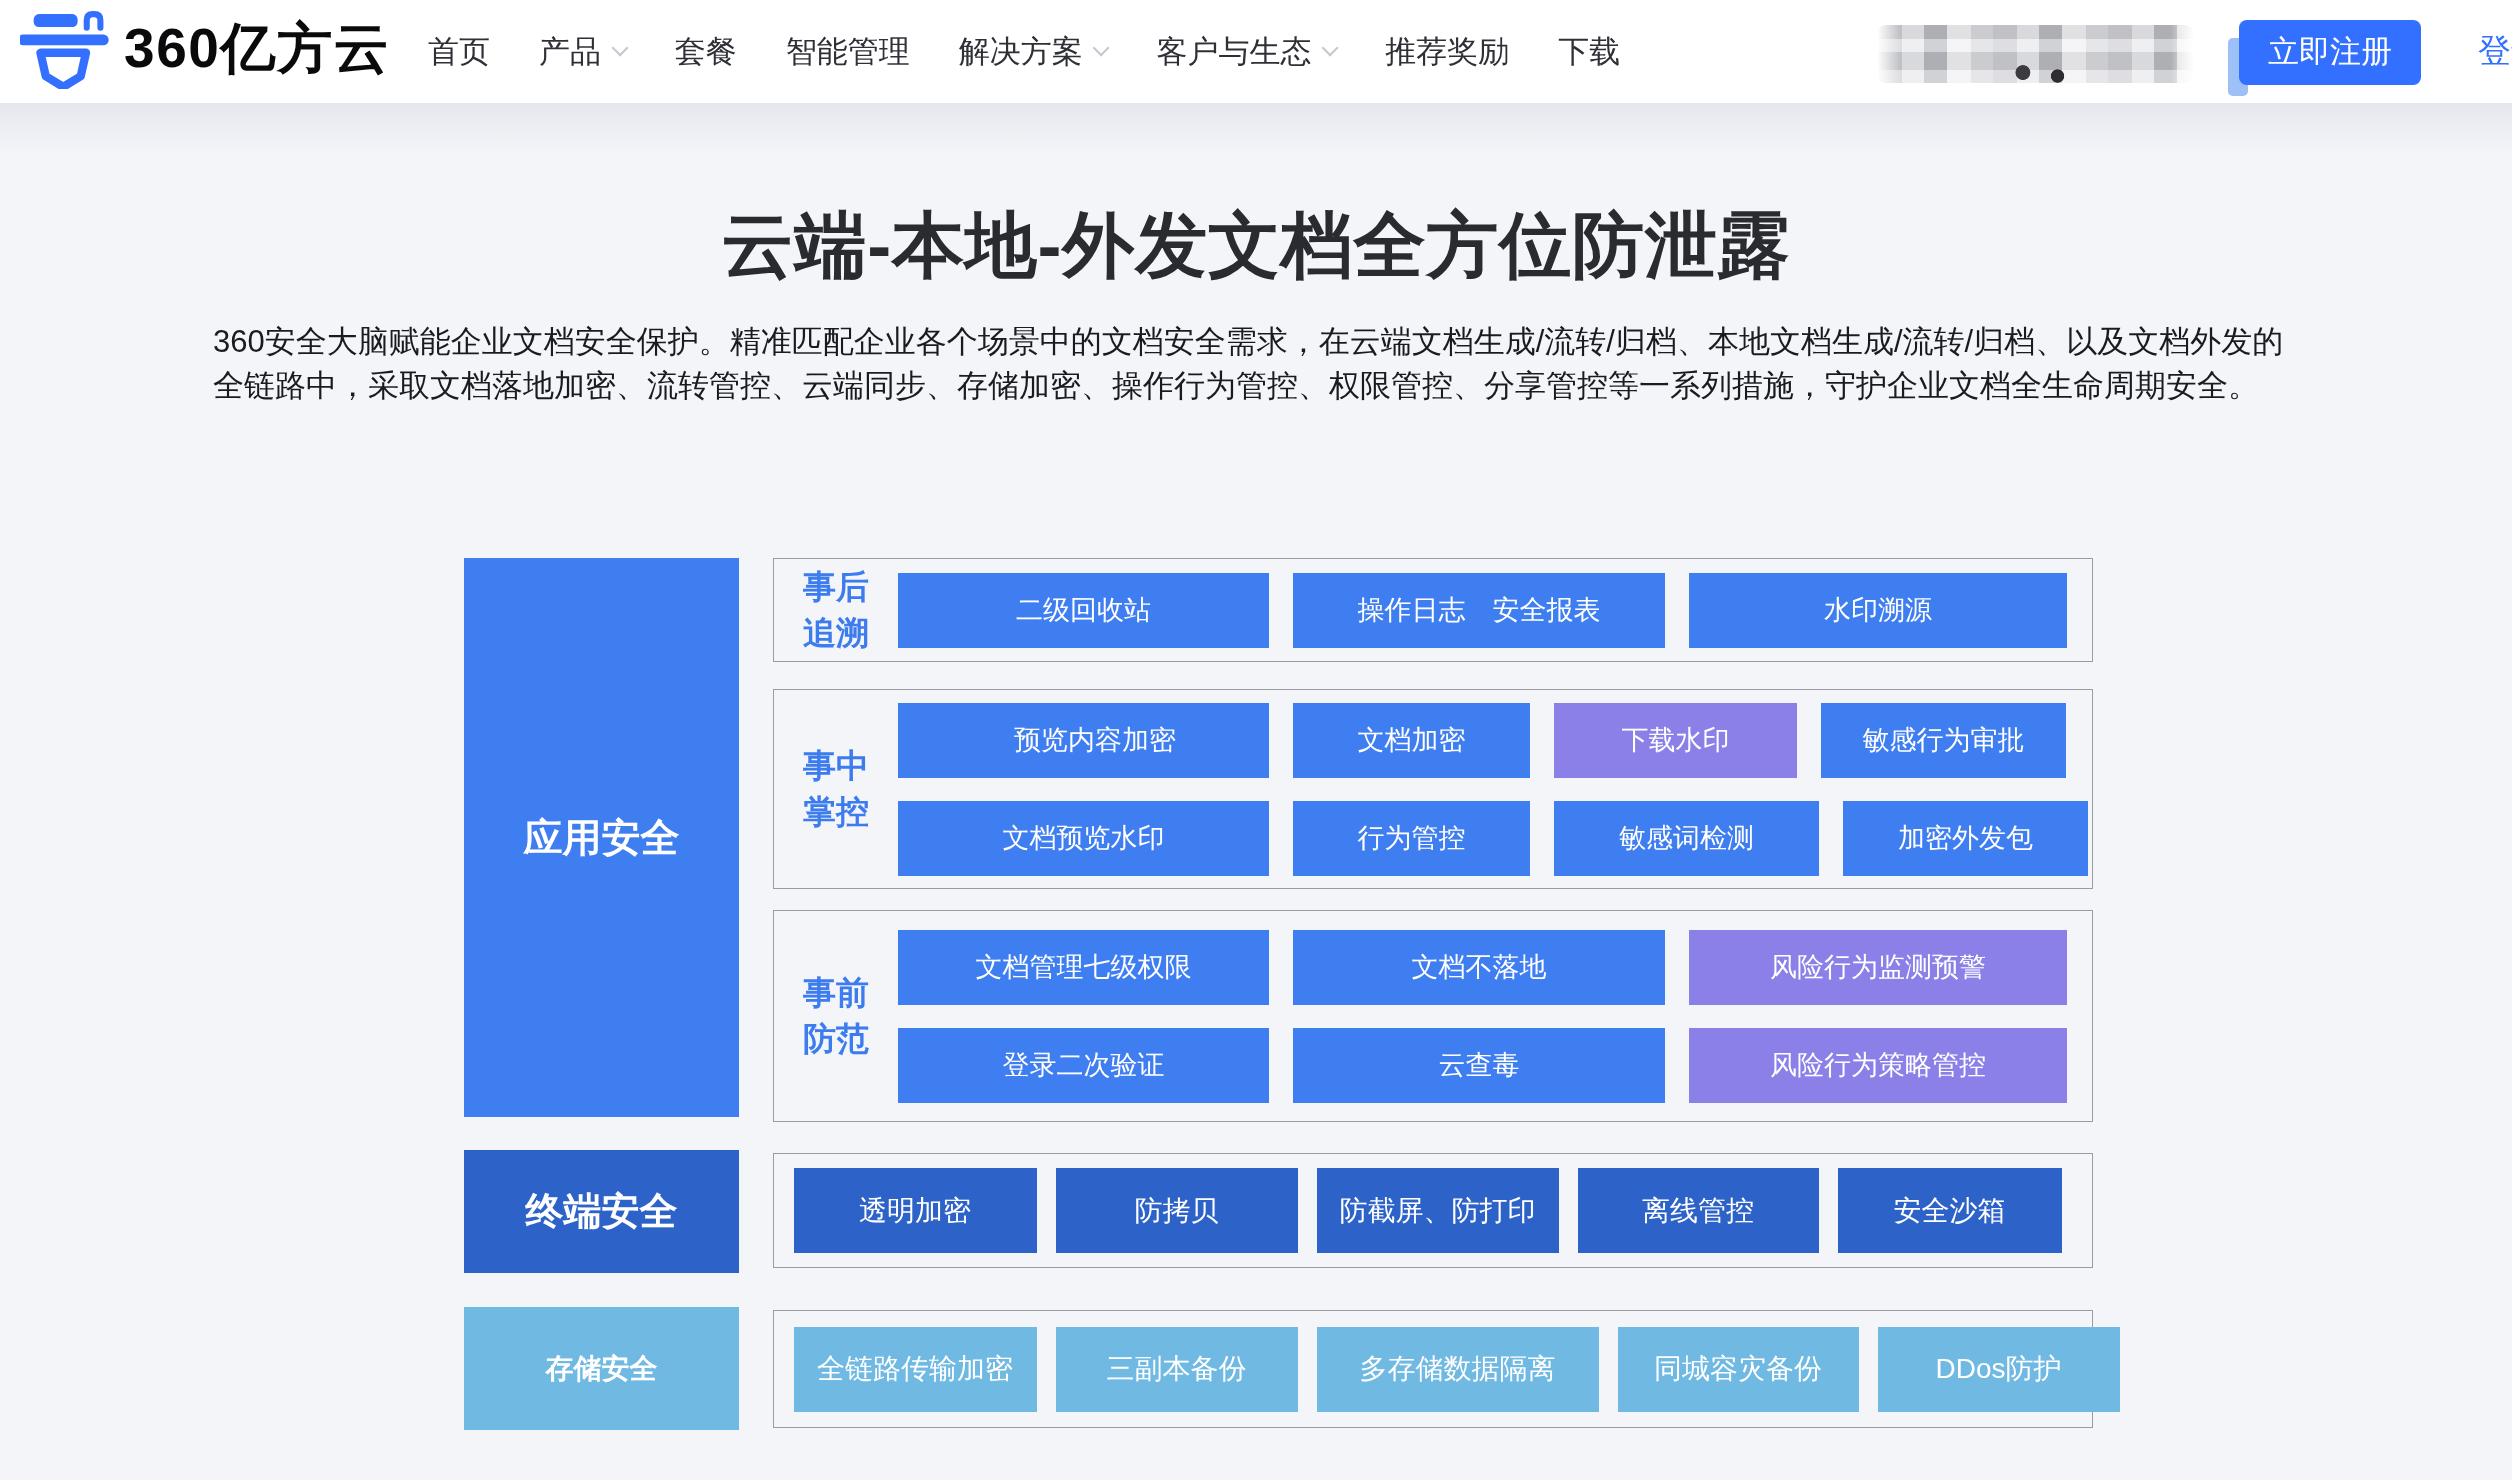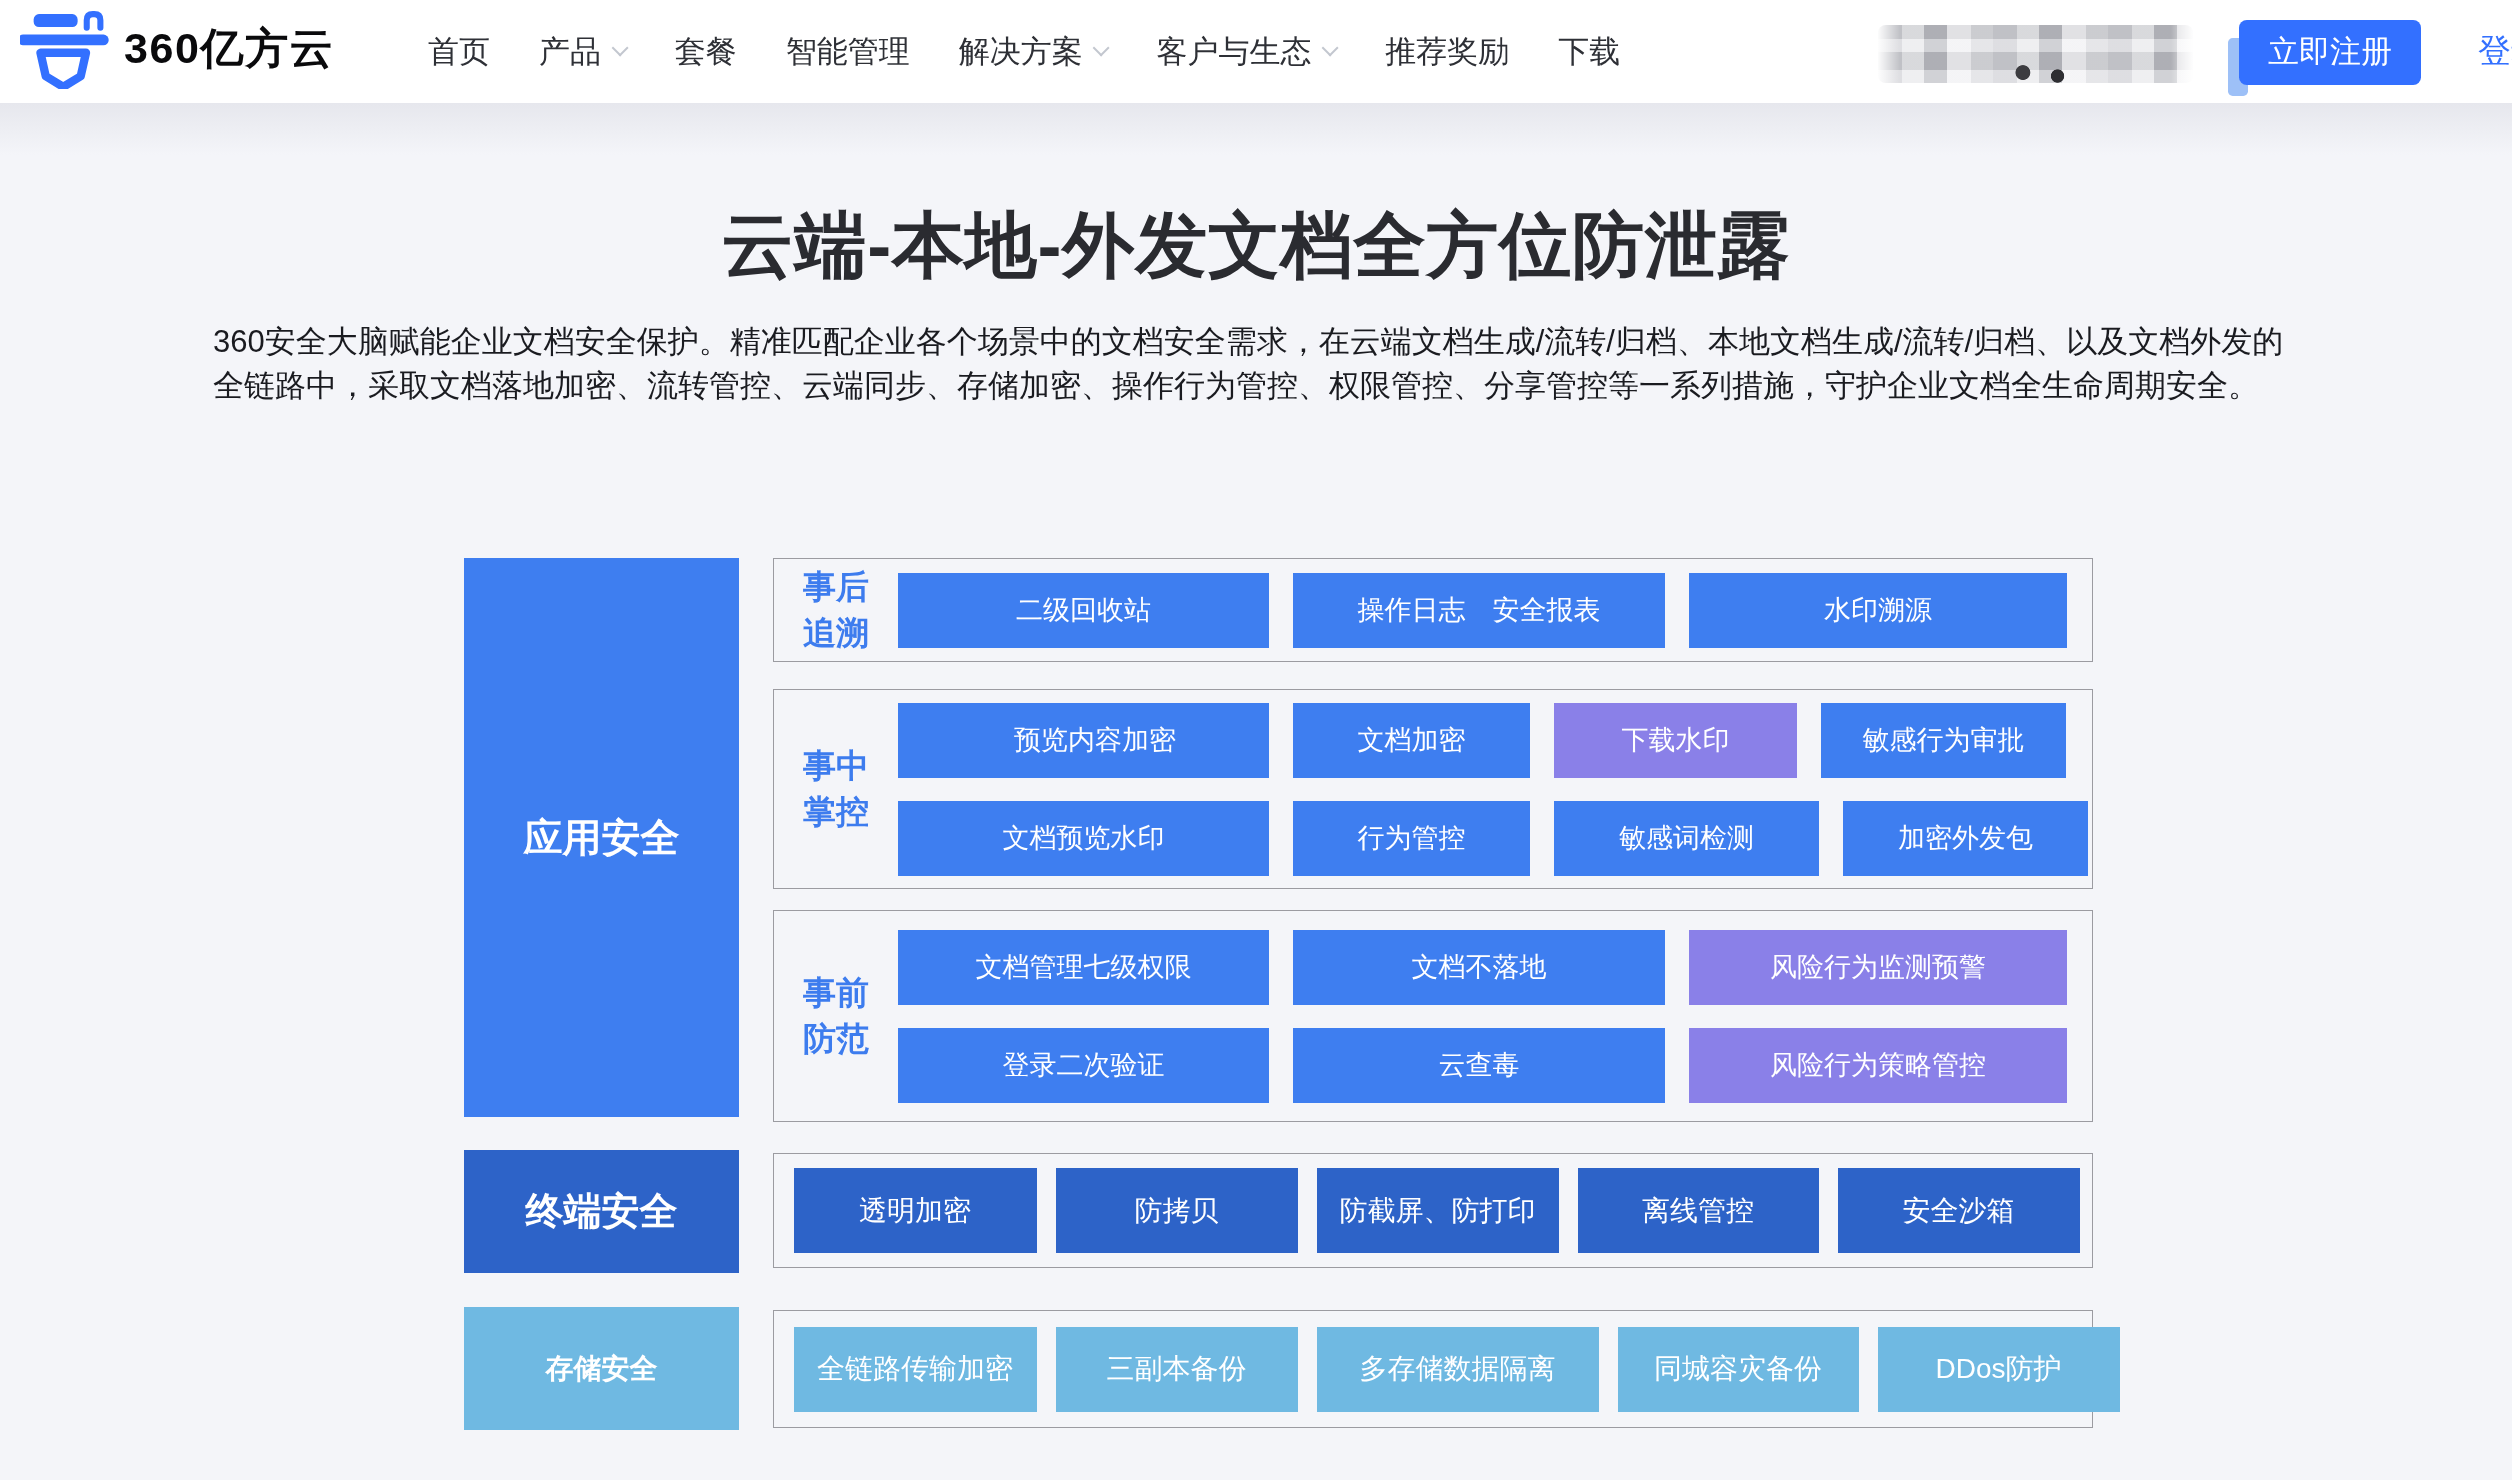--- a/index.html
+++ b/index.html
@@ -8,21 +8,21 @@
     background:#f4f5f9;
     font-family:"Liberation Sans","DejaVu Sans",sans-serif;
     -webkit-font-smoothing:antialiased;
   }
   
   .navbar{
     position:absolute;top:0;left:0;width:2512px;height:103px;background:#ffffff;z-index:5;
   }
   .logo{position:absolute;left:20.4px;top:9.4px;display:flex;align-items:center;cursor:pointer;}
   .logo svg{width:91px;height:80px;display:block;}
-  .logo-text{font-size:43px;font-weight:800;color:#0a0a0c;margin-left:12.6px;letter-spacing:1.6px;}
+  .logo-text{font-size:55px;font-weight:800;color:#0a0a0c;margin-left:12.6px;letter-spacing:1.6px;}
   .nav-menu{position:absolute;left:428px;top:0;height:103px;display:flex;align-items:center;gap:49px;}
   .nav-item{display:flex;align-items:center;font-size:31px;color:#2e3036;cursor:pointer;white-space:nowrap;}
   .chev{width:10.2px;height:10.2px;border-right:2.4px solid #c3c7cf;border-bottom:2.4px solid #c3c7cf;
         transform:rotate(45deg);display:inline-block;margin-left:12.6px;margin-top:-6.3px;}
   .phone-blur{
     position:absolute;left:1878px;top:25px;width:315px;height:58px;border-radius:7.8px;
     background:
       radial-gradient(circle 7.8px at 46% 82%, #3c3c40 0 7px, rgba(0,0,0,0) 7.8px),
       radial-gradient(circle 7px at 57% 88%, #2e2e32 0 6.3px, rgba(0,0,0,0) 7px),
       linear-gradient(90deg, rgba(255,255,255,.95), rgba(255,255,255,0) 7%, rgba(255,255,255,0) 93%, rgba(255,255,255,.95)),
@@ -203,21 +203,21 @@
     </div>
 
     <div class="side-label" id="side-terminal">
         <span>终端安全</span>
       </div>
     <div class="bottom-border" id="border-terminal">
         <div class="item-box c-dark" style="width: 243px;">透明加密</div>
         <div class="item-box c-dark" style="width: 242px;">防拷贝</div>
         <div class="item-box c-dark" style="width: 242px;">防截屏、防打印</div>
         <div class="item-box c-dark" style="width: 241px;">离线管控</div>
-        <div class="item-box c-dark" style="width: 242px;">安全沙箱</div>
+        <div class="item-box c-dark" style="width: 224px;">安全沙箱</div>
       </div>
 
     <div class="side-label" id="side-storage">
         <span>存储安全</span>
       </div>
     <div class="bottom-border" id="border-storage">
         <div class="item-box c-light" style="width: 243px;">全链路传输加密</div>
         <div class="item-box c-light" style="width: 242px;">三副本备份</div>
         <div class="item-box c-light" style="width: 282px;">多存储数据隔离</div>
         <div class="item-box c-light" style="width: 241px;">同城容灾备份</div>

